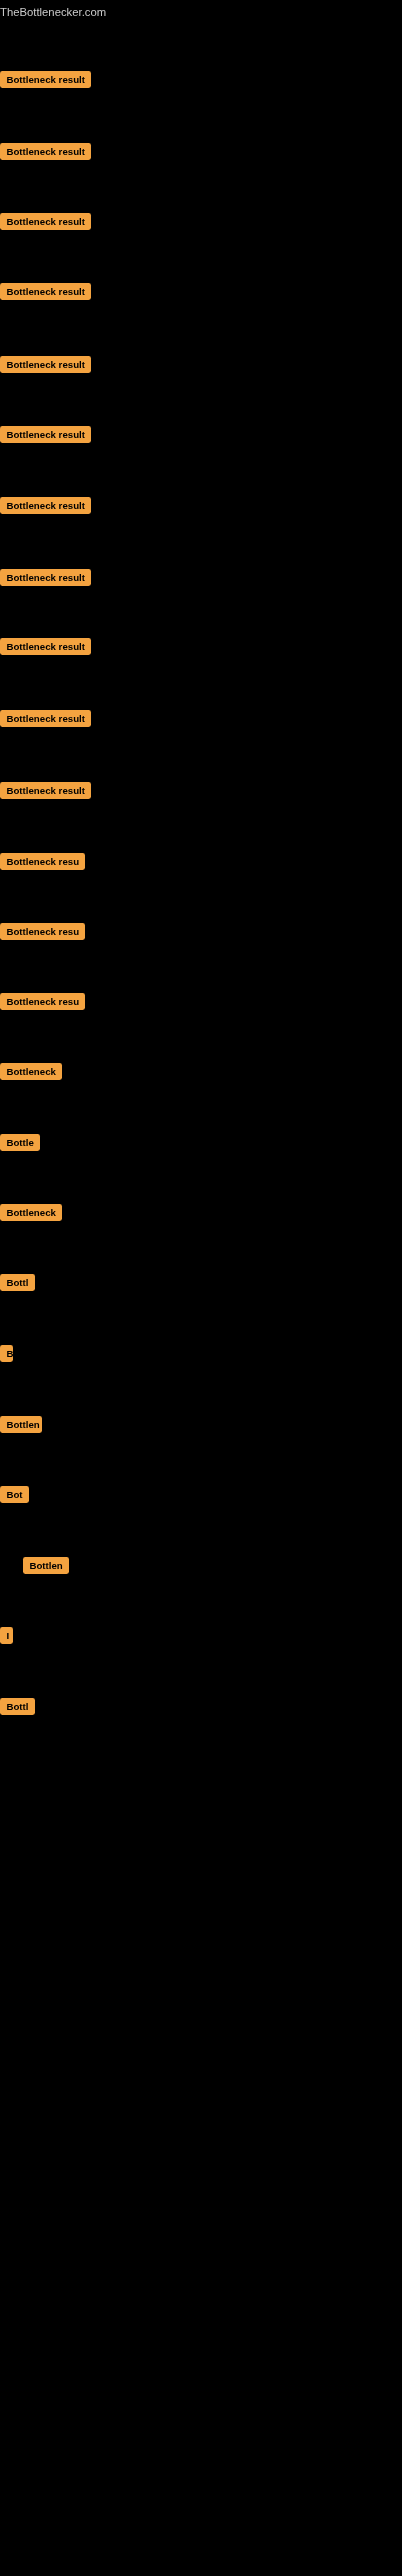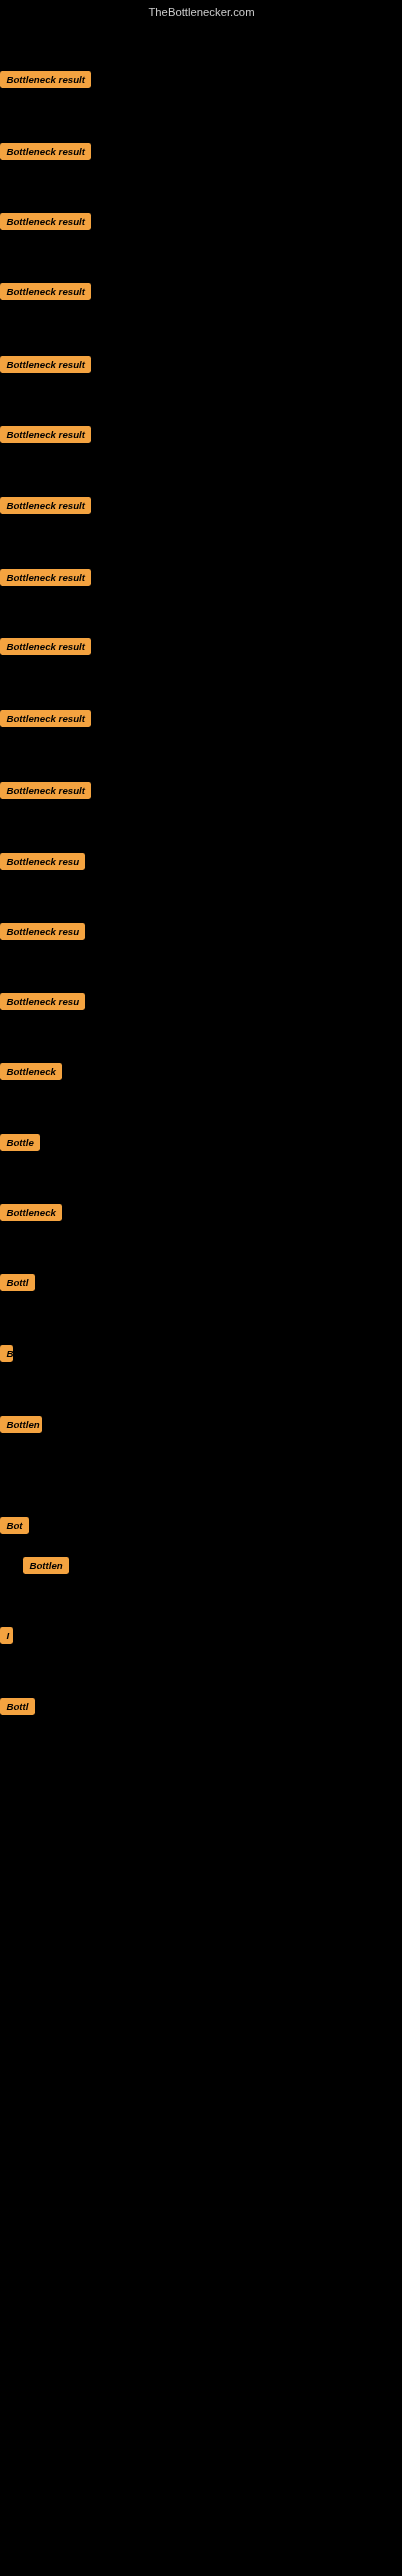--- a/index.html
+++ b/index.html
@@ -10,21 +10,20 @@
 
     body {
       background-color: #000000;
       width: 403px;
       min-height: 2576px;
       font-family: Arial, sans-serif;
       position: relative;
     }
 
     .site-title {
-      text-align: center;
       color: #cccccc;
       font-size: 11.3px;
       padding: 6.4px 0;
       width: 100%;
     }
 
     .bottleneck-badge {
       display: inline-block;
       background-color: #f4a340;
       color: #000000;
@@ -32,21 +31,20 @@
       font-weight: bold;
       padding: 3.2px 6.4px;
       border-radius: 2.4px;
       white-space: nowrap;
       overflow: hidden;
     }
 
     .result-row {
       position: absolute;
       left: 0;
-      font-style: italic;
     }
   </style>
 </head>
 <body>
 
 <div class="site-title">TheBottlenecker.com</div>
 
 <div id="results-container" style="position: relative; width: 403px; height: 2576px;">
 <div class="result-row" style="top: 46px; left: 0px;"><span class="bottleneck-badge" style="max-width: 132px;">Bottleneck result</span></div>
     <div class="result-row" style="top: 118px; left: 0px;"><span class="bottleneck-badge" style="max-width: 126px;">Bottleneck result</span></div>
@@ -61,18 +59,18 @@
     <div class="result-row" style="top: 757px; left: 0px;"><span class="bottleneck-badge" style="max-width: 119px;">Bottleneck result</span></div>
     <div class="result-row" style="top: 828px; left: 0px;"><span class="bottleneck-badge" style="max-width: 105px;">Bottleneck resu</span></div>
     <div class="result-row" style="top: 898px; left: 0px;"><span class="bottleneck-badge" style="max-width: 103px;">Bottleneck resu</span></div>
     <div class="result-row" style="top: 968px; left: 0px;"><span class="bottleneck-badge" style="max-width: 101px;">Bottleneck resu</span></div>
     <div class="result-row" style="top: 1038px; left: 0px;"><span class="bottleneck-badge" style="max-width: 71px;">Bottleneck</span></div>
     <div class="result-row" style="top: 1109px; left: 0px;"><span class="bottleneck-badge" style="max-width: 47px;">Bottle</span></div>
     <div class="result-row" style="top: 1179px; left: 0px;"><span class="bottleneck-badge" style="max-width: 69px;">Bottleneck</span></div>
     <div class="result-row" style="top: 1249px; left: 0px;"><span class="bottleneck-badge" style="max-width: 39px;">Bottl</span></div>
     <div class="result-row" style="top: 1320px; left: 0px;"><span class="bottleneck-badge" style="max-width: 13px;">B</span></div>
     <div class="result-row" style="top: 1391px; left: 0px;"><span class="bottleneck-badge" style="max-width: 42px;">Bottlen</span></div>
-    <div class="result-row" style="top: 1461px; left: 0px;"><span class="bottleneck-badge" style="max-width: 29px; margin-top: 31px;">Bot</span></div>
+    <div class="result-row" style="top: 1461px; left: 0px;"><span class="bottleneck-badge" style="max-width: 29px;">Bot</span></div>
     <div class="result-row" style="top: 1532px; left: 0px; padding-left: 23px;"><span class="bottleneck-badge" style="max-width: 50px;">Bottlen</span></div>
     <div class="result-row" style="top: 1602px; left: 0px;"><span class="bottleneck-badge" style="max-width: 8px;">I</span></div>
     <div class="result-row" style="top: 1673px; left: 0px;"><span class="bottleneck-badge" style="max-width: 39px;">Bottl</span></div>
   </div>
 
 
 </body></html>

